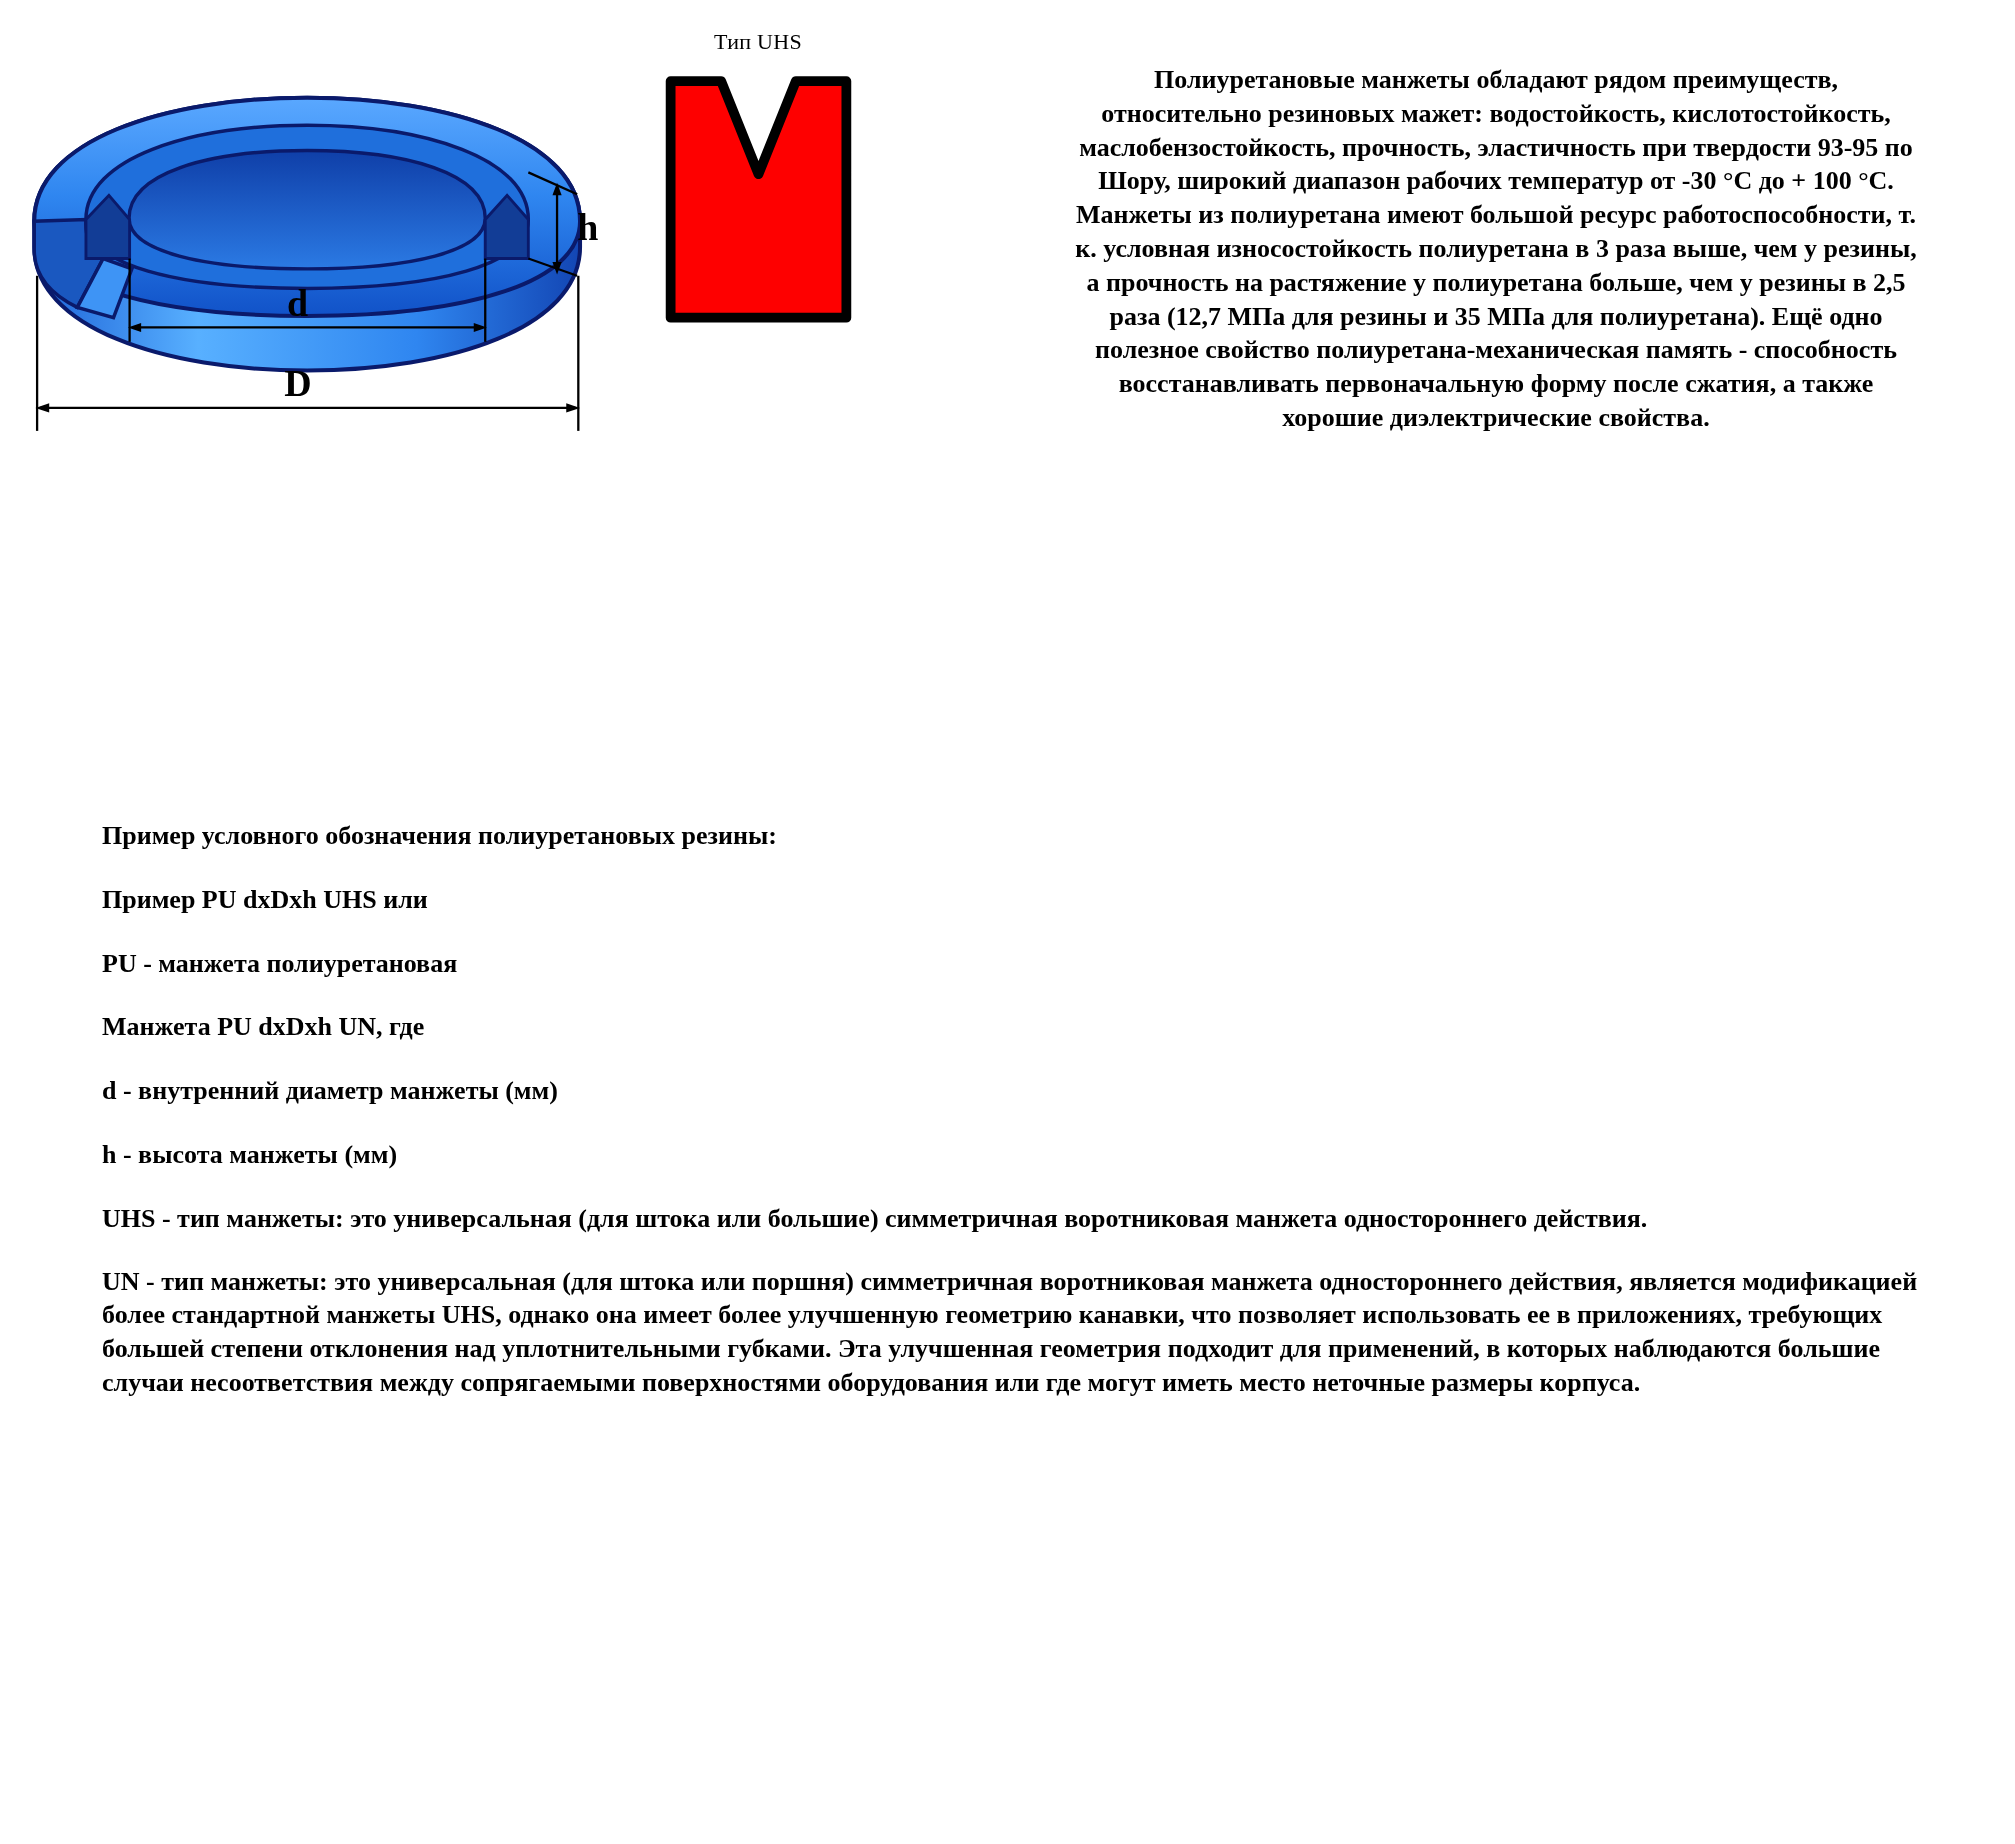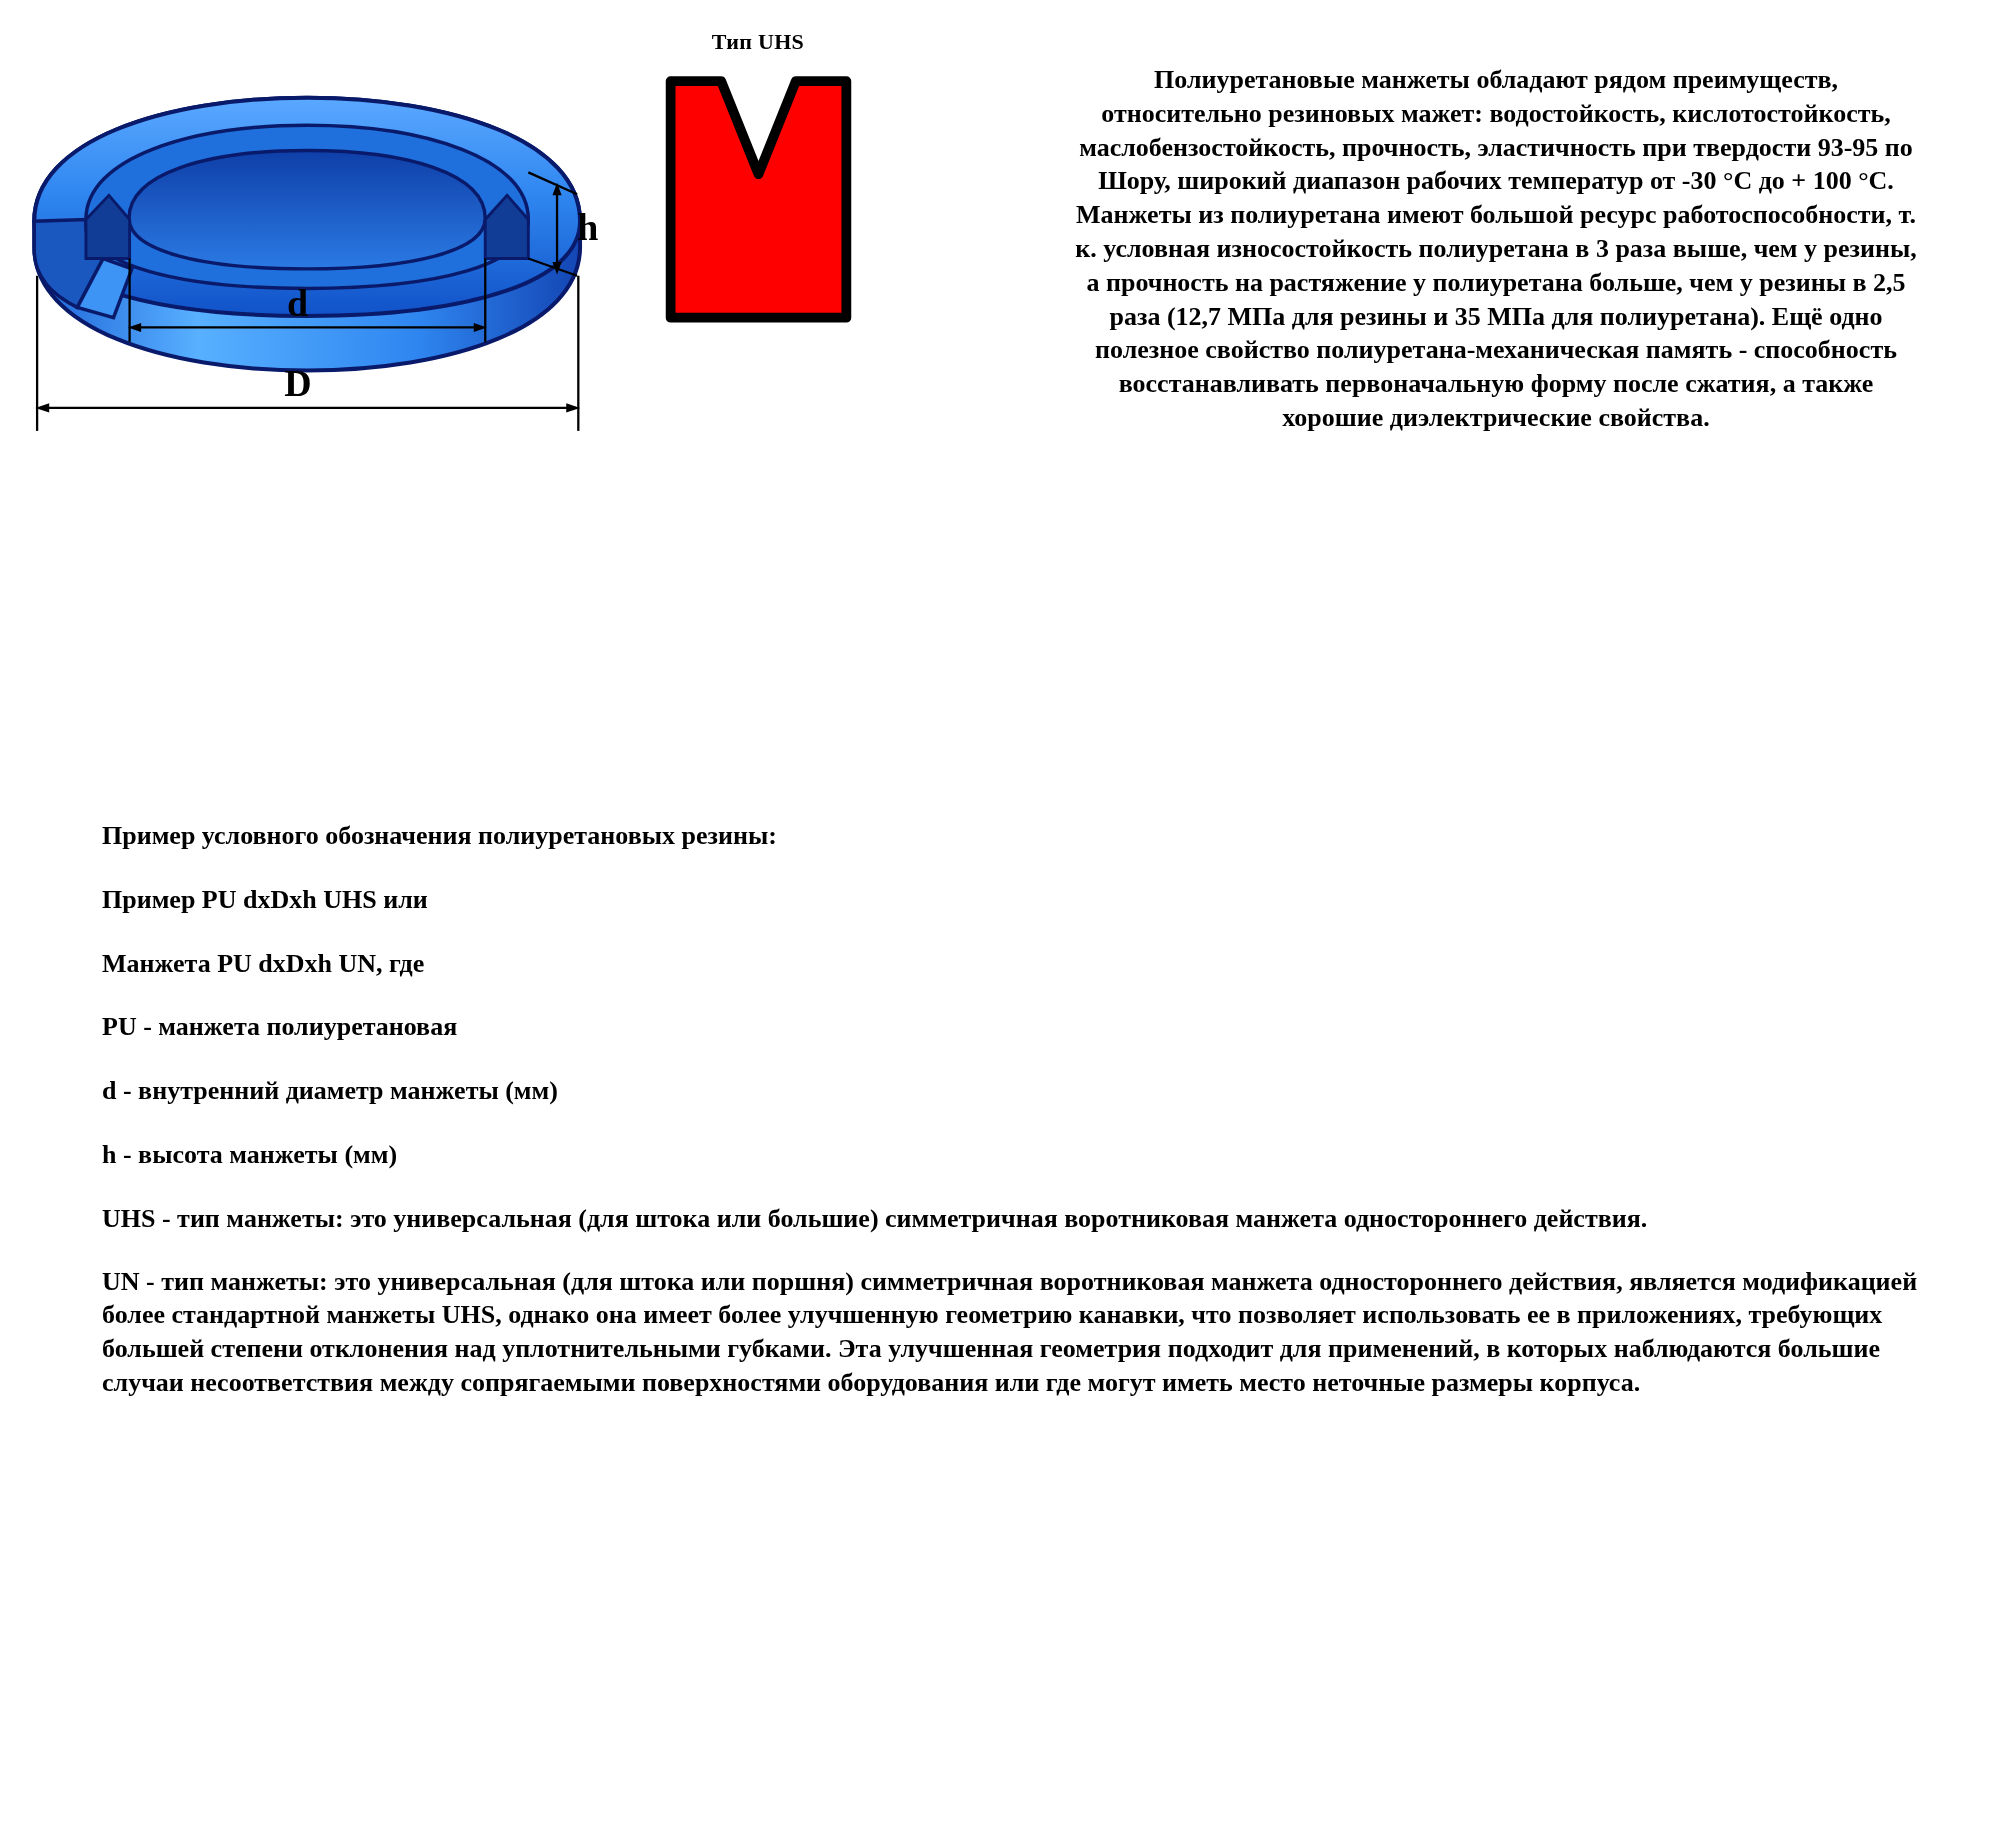--- a/index.html
+++ b/index.html
@@ -34,21 +34,21 @@
   .seal-3d svg { display:block; }
 
   
   .type-col {
     position: absolute;
     text-align: center;
   }
   .type-uhs { left: 620px; top: 29px; width: 276px; }
   .type-un  { left: 620px; top: 425px; width: 276px; }
   .type-title {
-    font-weight: bold;
+    font-weight: normal;
     font-size: 22px;
     letter-spacing: 0.3px;
     margin-bottom: 10.3px;
     font-family: "Liberation Serif", serif;
   }
   .type-shape svg { display:block; margin: 0 auto; }
 
   
   .description {
     position: absolute;
@@ -187,20 +187,20 @@
     </div>
   </div>
 
 
   <div class="description">Полиуретановые манжеты обладают рядом преимуществ, относительно резиновых мажет: водостойкость, кислотостойкость, маслобензостойкость, прочность, эластичность при твердости 93-95 по Шору, широкий диапазон рабочих температур от -30 °С до + 100 °С. Манжеты из полиуретана имеют большой ресурс работоспособности, т. к. условная износостойкость полиуретана в 3 раза выше, чем у резины, а прочность на растяжение у полиуретана больше, чем у резины в 2,5 раза (12,7 МПа для резины и 35 МПа для полиуретана). Ещё одно полезное свойство полиуретана-механическая память - способность восстанавливать первоначальную форму после сжатия, а также хорошие диэлектрические свойства.</div>
 </div>
 
 <div class="body-text">
   <p>Пример условного обозначения полиуретановых резины:</p>
   <p>Пример PU dxDxh UHS  или</p>
+  <p>PU - манжета полиуретановая</p>
   <p>Манжета PU dxDxh UN, где</p>
-  <p>PU - манжета полиуретановая</p>
   <p>d - внутренний диаметр манжеты (мм)</p>
   <p>h - высота манжеты (мм)</p>
   <p class="block-para">UHS - тип манжеты: это универсальная (для штока или большие) симметричная воротниковая манжета одностороннего действия.</p>
   <p class="block-para">UN - тип манжеты: это универсальная (для штока или поршня) симметричная воротниковая манжета одностороннего действия, является модификацией более стандартной манжеты UHS, однако она имеет более улучшенную геометрию канавки, что позволяет использовать ее в приложениях, требующих большей степени отклонения над уплотнительными губками. Эта улучшенная геометрия подходит для применений, в которых наблюдаются большие случаи несоответствия между сопрягаемыми поверхностями оборудования или где могут иметь место неточные размеры корпуса.</p>
 </div>
 
 
 </body></html>

